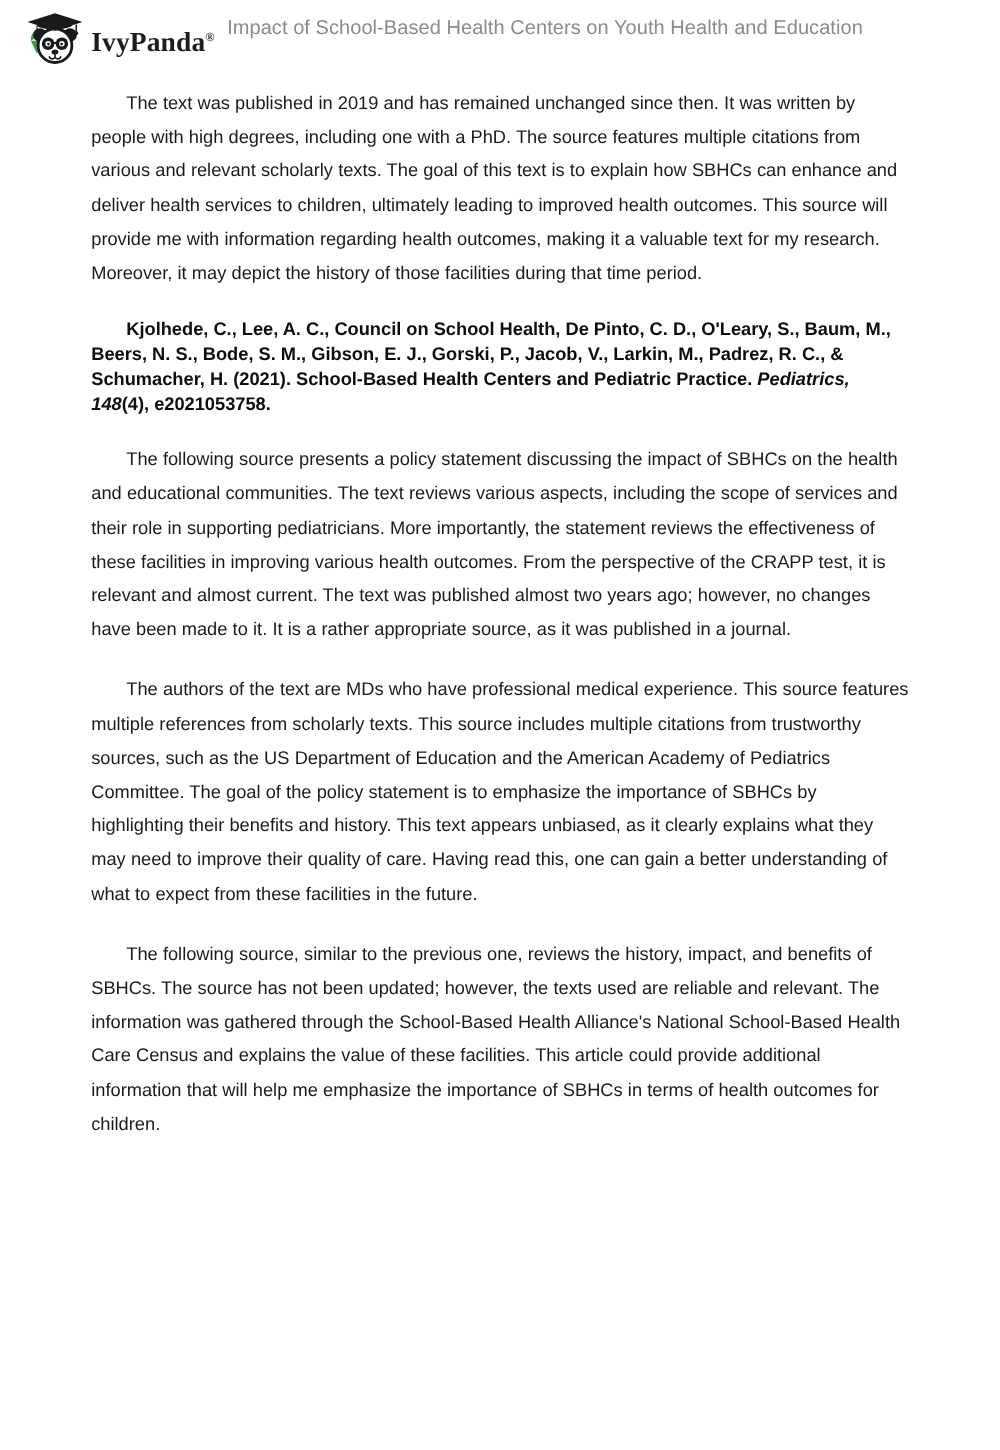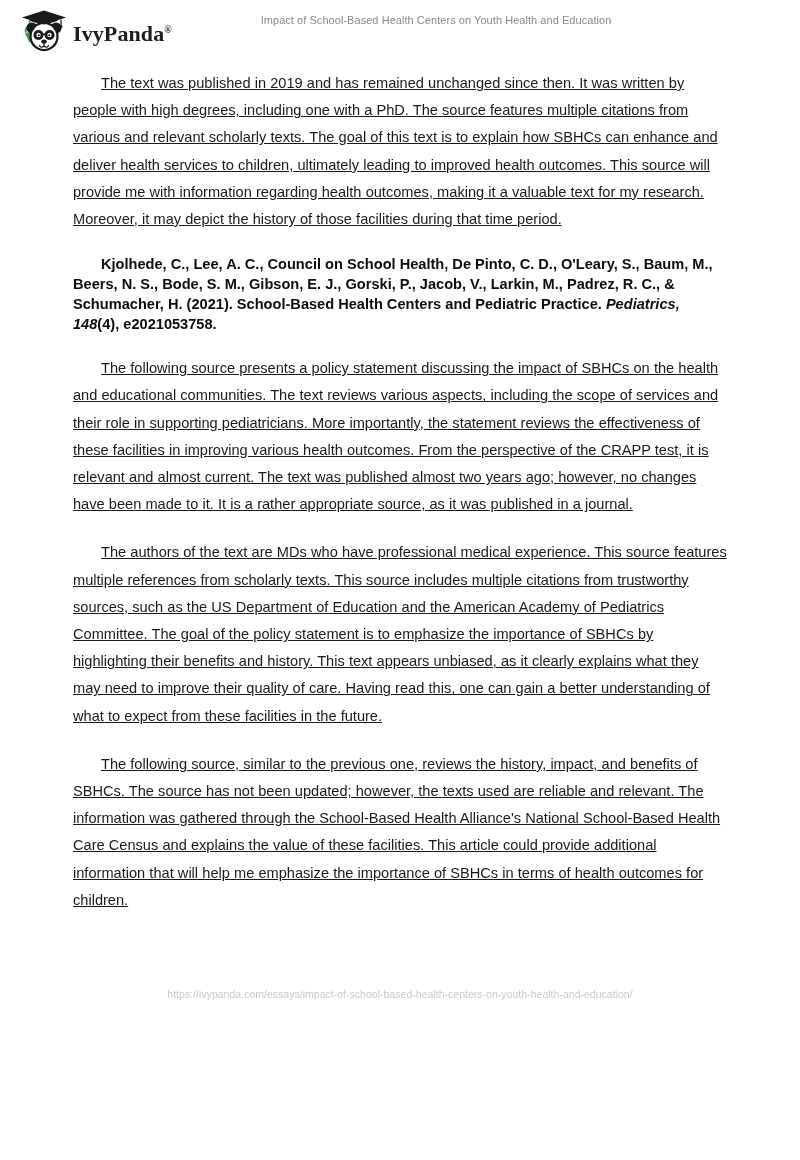--- a/index.html
+++ b/index.html
@@ -59,21 +59,21 @@
     vertical-align: super;
     line-height: 0;
     font-weight: bold;
   }
   .header-title {
     position: absolute;
     left: 0;
     top: 14px;
     width: 800px;
     text-align: center;
-    font-size: 11px;
+    font-size: 16px;
     color: #8a8a8a;
     letter-spacing: 0.05px;
     padding-left: 72px;
     box-sizing: border-box;
   }
 
   
   .content {
     position: absolute;
     left: 73px;
@@ -81,21 +81,20 @@
     width: 654px;
   }
   p.para {
     margin: 0 0 21px 0;
     font-size: 14.6px;
     line-height: 27.2px;
     color: #1a1a1a;
     text-indent: 28px;
     text-align: left;
     word-spacing: 0.1px;
-    text-decoration: underline;
   }
   p.citation {
     margin: 0 0 21px 0;
     font-size: 14.6px;
     line-height: 20px;
     color: #0d0d0d;
     font-weight: bold;
     text-indent: 28px;
     text-align: left;
   }
@@ -179,17 +178,14 @@
     <p class="citation"><span>Kjolhede, C., Lee, A. C., Council on School Health, De Pinto, C. D., O'Leary, S., Baum, M., Beers, N. S., Bode, S. M., Gibson, E. J., Gorski, P., Jacob, V., Larkin, M., Padrez, R. C., &amp; Schumacher, H. (2021). School-Based Health Centers and Pediatric Practice. </span><span class="ital">Pediatrics</span><span class="ital">, </span><span class="ital">148</span><span>(4), e2021053758.</span></p>
 
     <p class="para">The following source presents a policy statement discussing the impact of SBHCs on the health and educational communities. The text reviews various aspects, including the scope of services and their role in supporting pediatricians. More importantly, the statement reviews the effectiveness of these facilities in improving various health outcomes. From the perspective of the CRAPP test, it is relevant and almost current. The text was published almost two years ago; however, no changes have been made to it. It is a rather appropriate source, as it was published in a journal.</p>
 
     <p class="para">The authors of the text are MDs who have professional medical experience. This source features multiple references from scholarly texts. This source includes multiple citations from trustworthy sources, such as the US Department of Education and the American Academy of Pediatrics Committee. The goal of the policy statement is to emphasize the importance of SBHCs by highlighting their benefits and history. This text appears unbiased, as it clearly explains what they may need to improve their quality of care. Having read this, one can gain a better understanding of what to expect from these facilities in the future.</p>
 
 
     <p class="para last">The following source, similar to the previous one, reviews the history, impact, and benefits of SBHCs. The source has not been updated; however, the texts used are reliable and relevant. The information was gathered through the School-Based Health Alliance's National School-Based Health Care Census and explains the value of these facilities. This article could provide additional information that will help me emphasize the importance of SBHCs in terms of health outcomes for children.</p>
   </div>
 
-  <div class="page-footer">
-    <span class="footer-url">https://ivypanda.com/essays/impact-of-school-based-health-centers-on-youth-health-and-education/</span>
-  </div>
 
 </div>
 
 </body></html>

